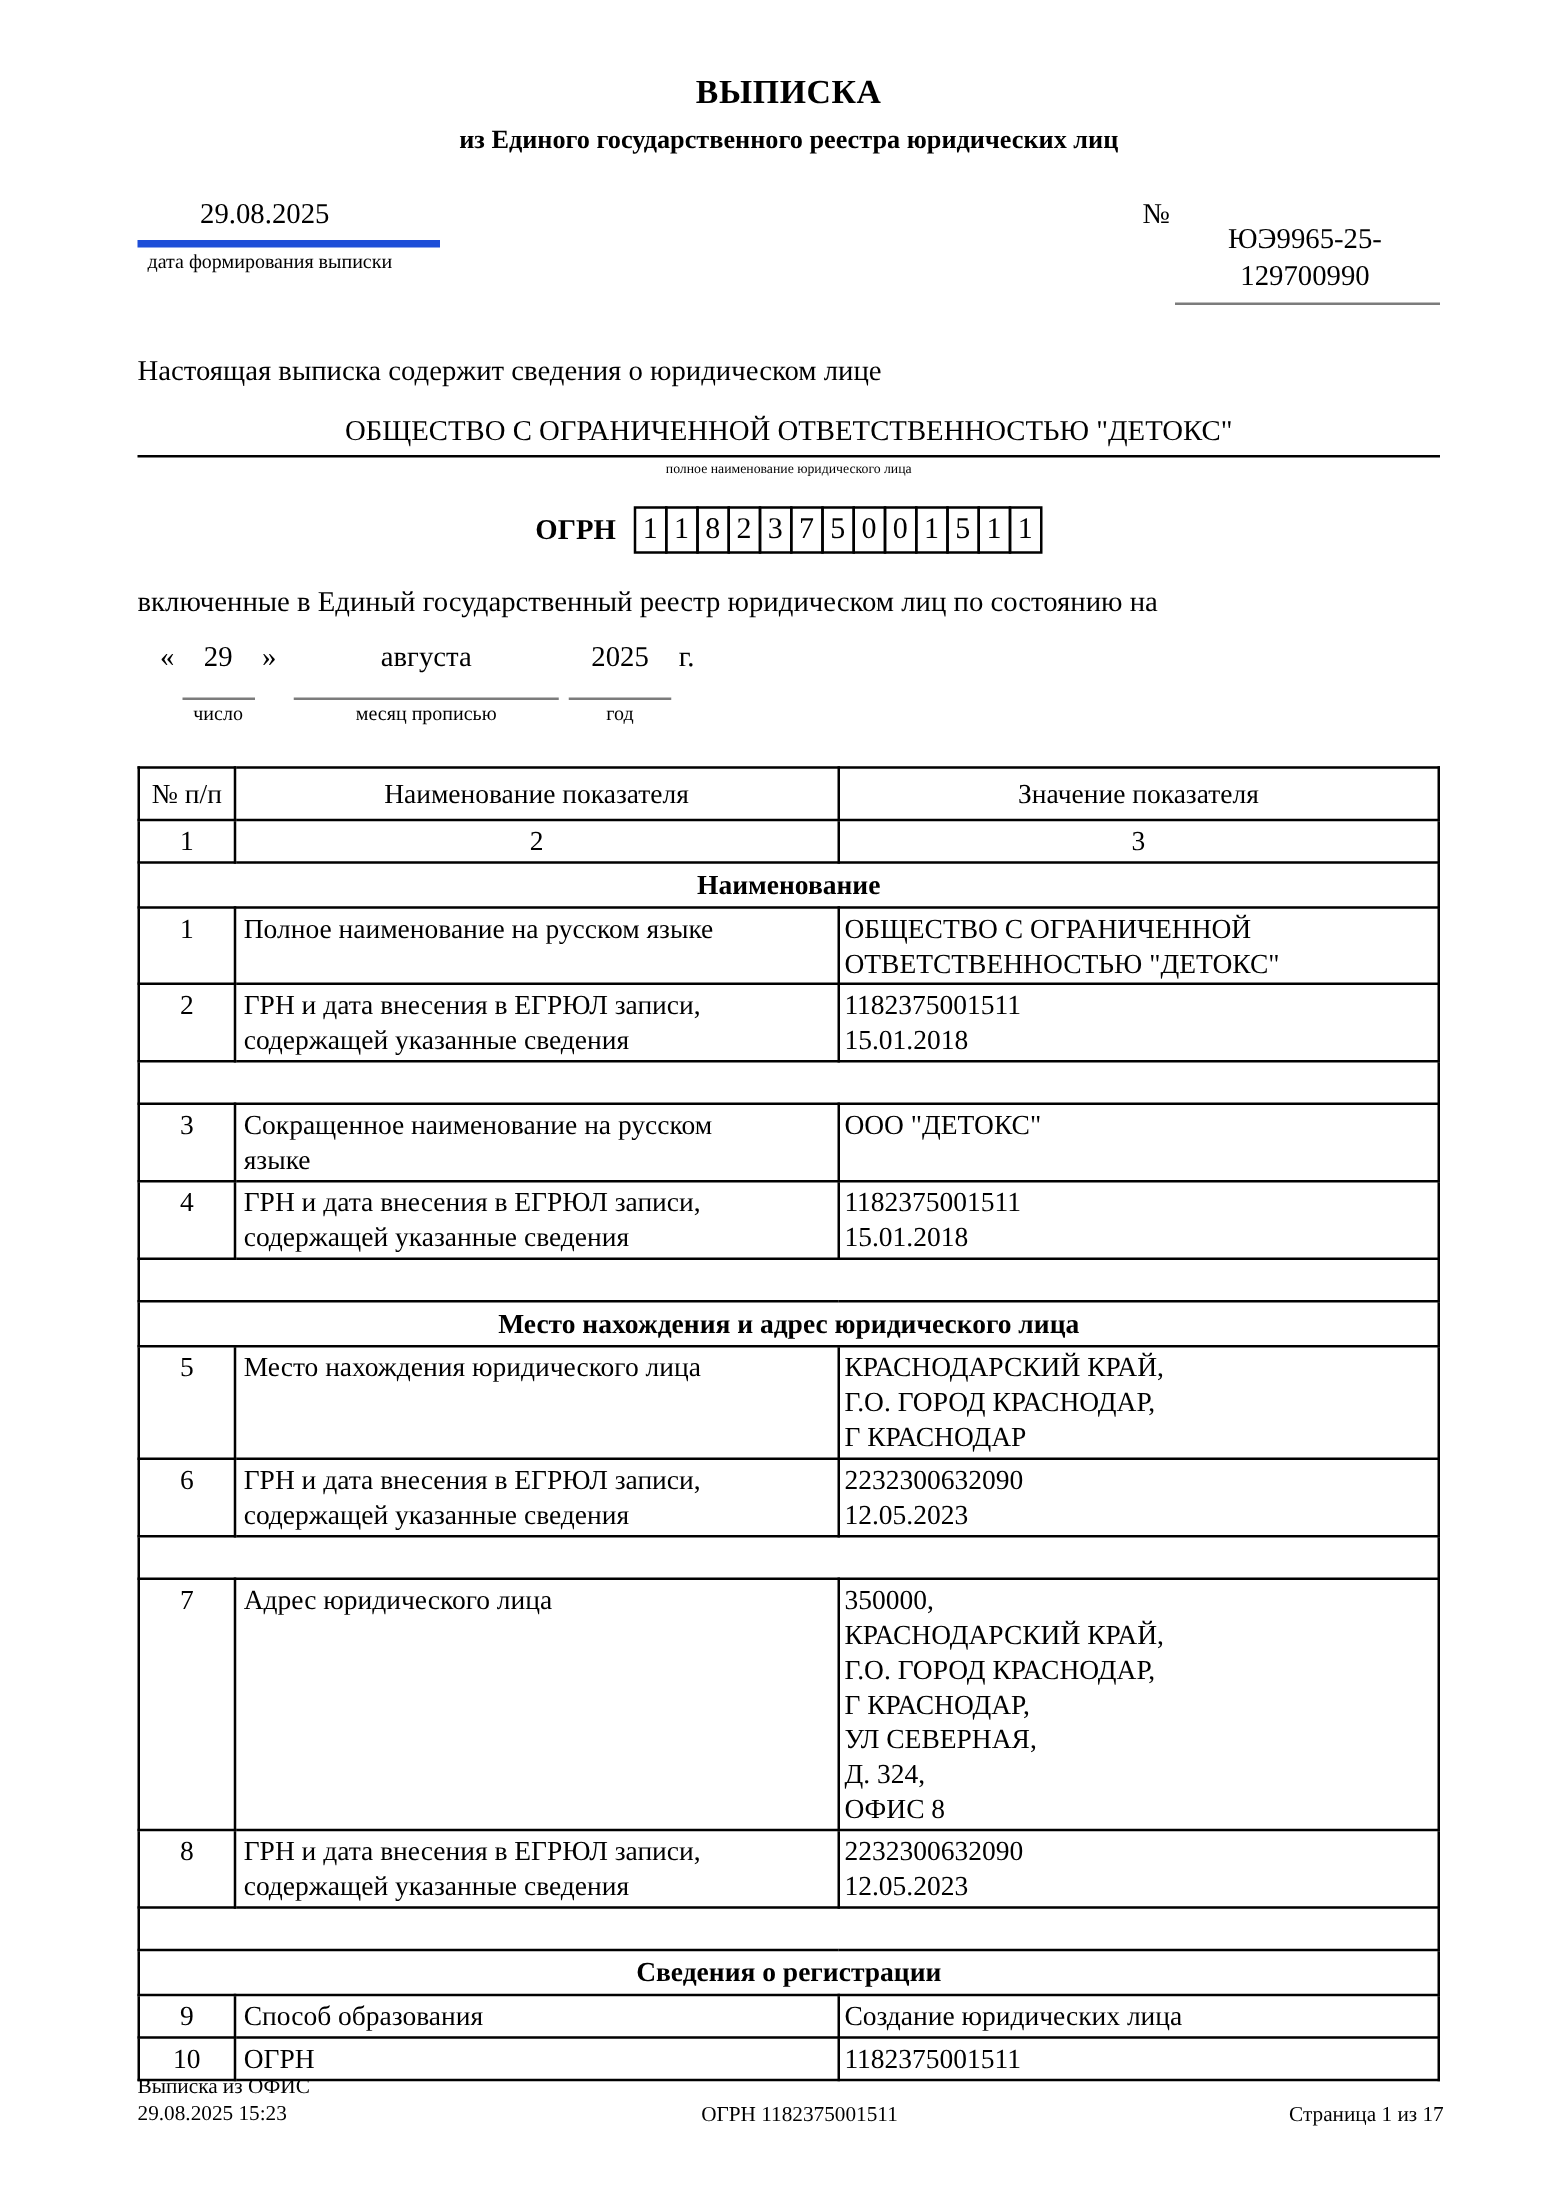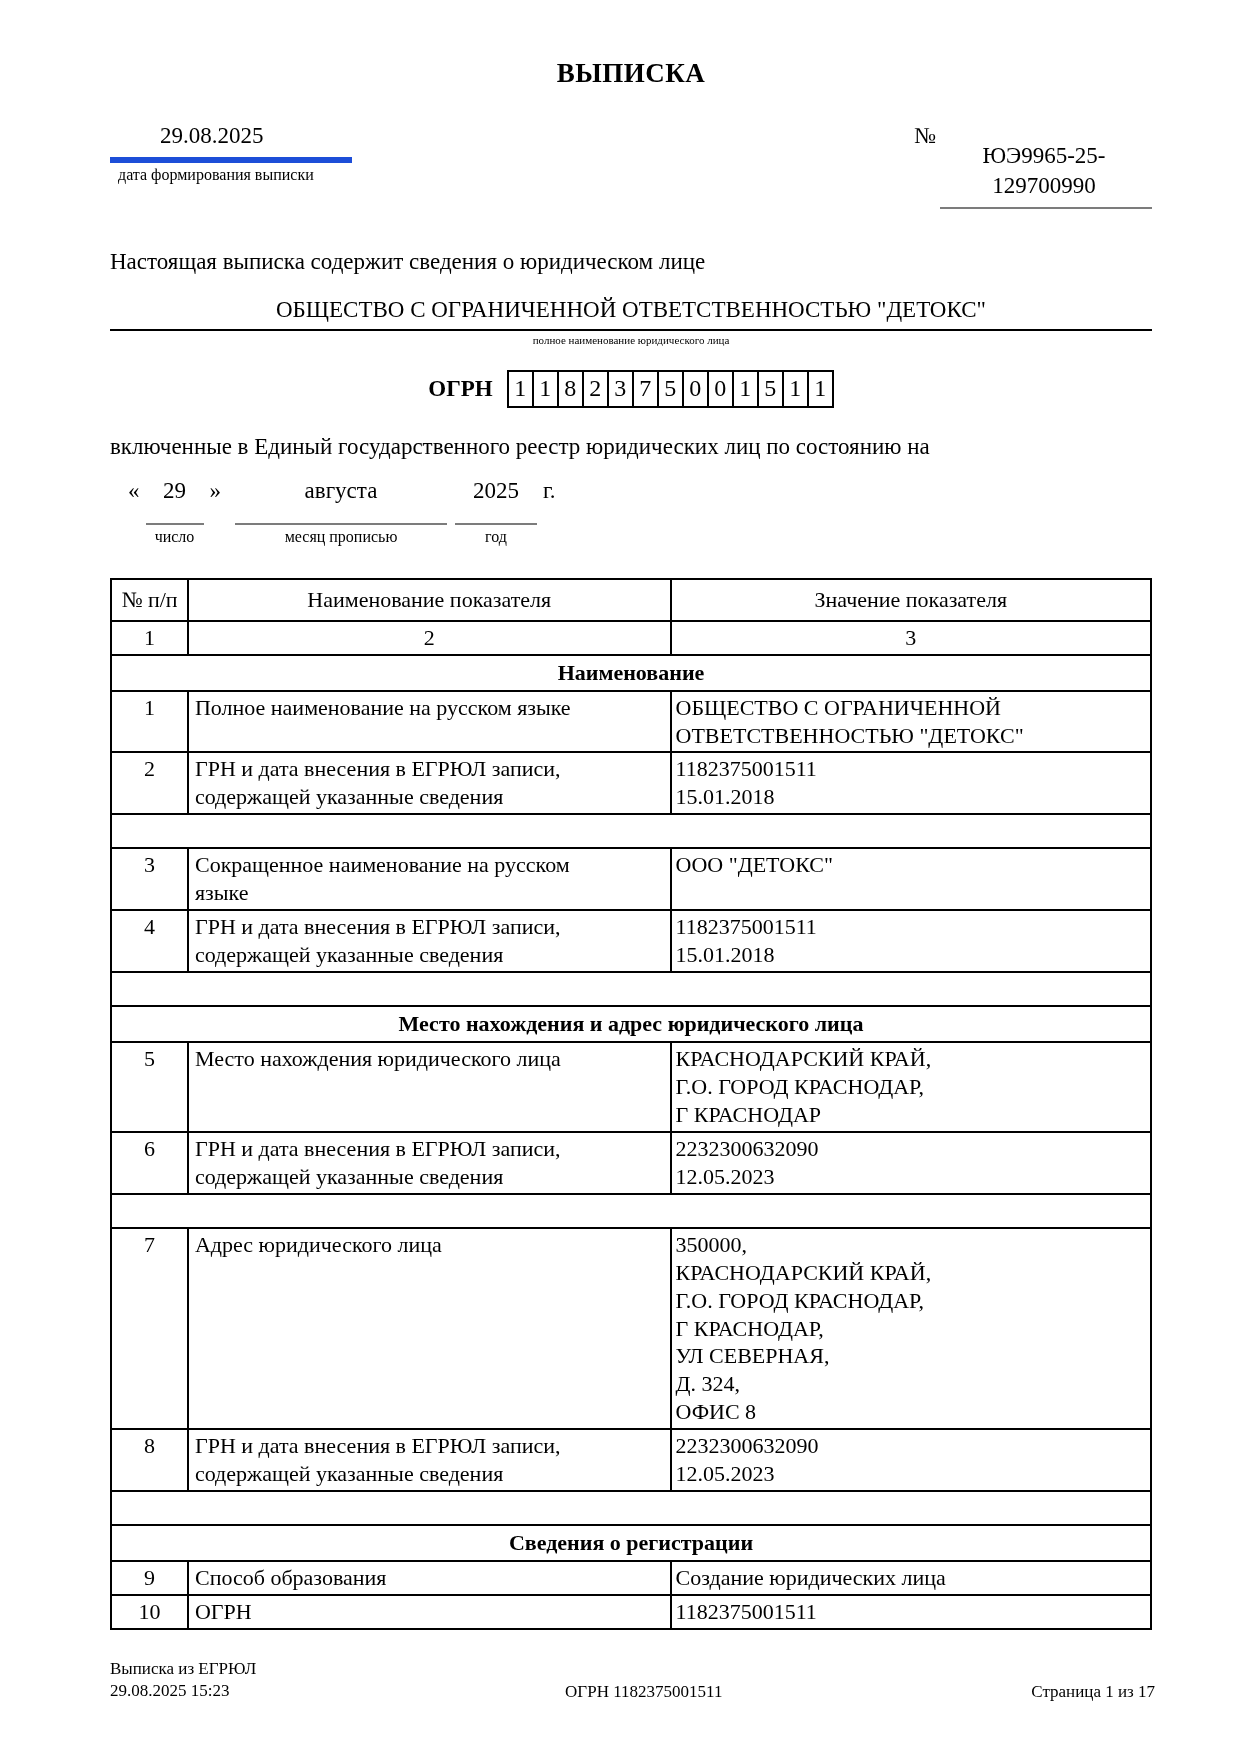--- a/index.html
+++ b/index.html
@@ -73,20 +73,21 @@
   .footer-left { line-height: 1.3; }
   .footer-center { flex: 1; text-align: center; }
   .footer-right { text-align: right; }
 </style>
 </head>
 <body>
 
 <div class="page">
 
   <div class="doc-title">ВЫПИСКА</div>
+  <div class="doc-subtitle">из Единого государственного реестра юридических лиц</div>
 
   <div class="hdr-row">
     <div class="hdr-date-block">
       <div class="hdr-date">29.08.2025</div>
       <div class="hdr-date-label">дата формирования выписки</div>
     </div>
     <div class="hdr-num-block">
       <div class="hdr-num-inner">
         <span class="hdr-num-sign">№</span>
         <span class="hdr-num-value"><span>ЮЭ9965-25-</span><br><span>129700990</span></span>
@@ -113,21 +114,21 @@
       <span class="ogrn-digit">5</span>
       <span class="ogrn-digit">0</span>
       <span class="ogrn-digit">0</span>
       <span class="ogrn-digit">1</span>
       <span class="ogrn-digit">5</span>
       <span class="ogrn-digit">1</span>
       <span class="ogrn-digit">1</span>
     </span>
   </div>
 
-  <div class="included-line">включенные в Единый государственного реестр юридических лиц по состоянию на</div>
+  <div class="included-line">включенные в Единый государственный реестр юридическом лиц по состоянию на</div>
 
   <div class="date-prose">
     <span class="dp-plain">«</span>
     <span class="dp-unit dp-day">
       <span class="dp-value">29</span>
       <span class="dp-label">число</span>
     </span>
     <span class="dp-plain">»</span>
     <span class="dp-gap"></span>
     <span class="dp-unit dp-month">
@@ -248,18 +249,18 @@
       <td class="c-name">ОГРН</td>
       <td class="c-value">1182375001511</td>
     </tr>
   </tbody>
     </table>
 
 </div>
 
 <div class="footer">
   <div class="footer-left">
-    <div>Выписка из ЕГРЮЛ</div>
+    <div>Выписка из ОФИС</div>
     <div>29.08.2025 15:23</div>
   </div>
   <div class="footer-center">ОГРН 1182375001511</div>
   <div class="footer-right">Страница 1 из 17</div>
 </div>
 
 </body></html>

